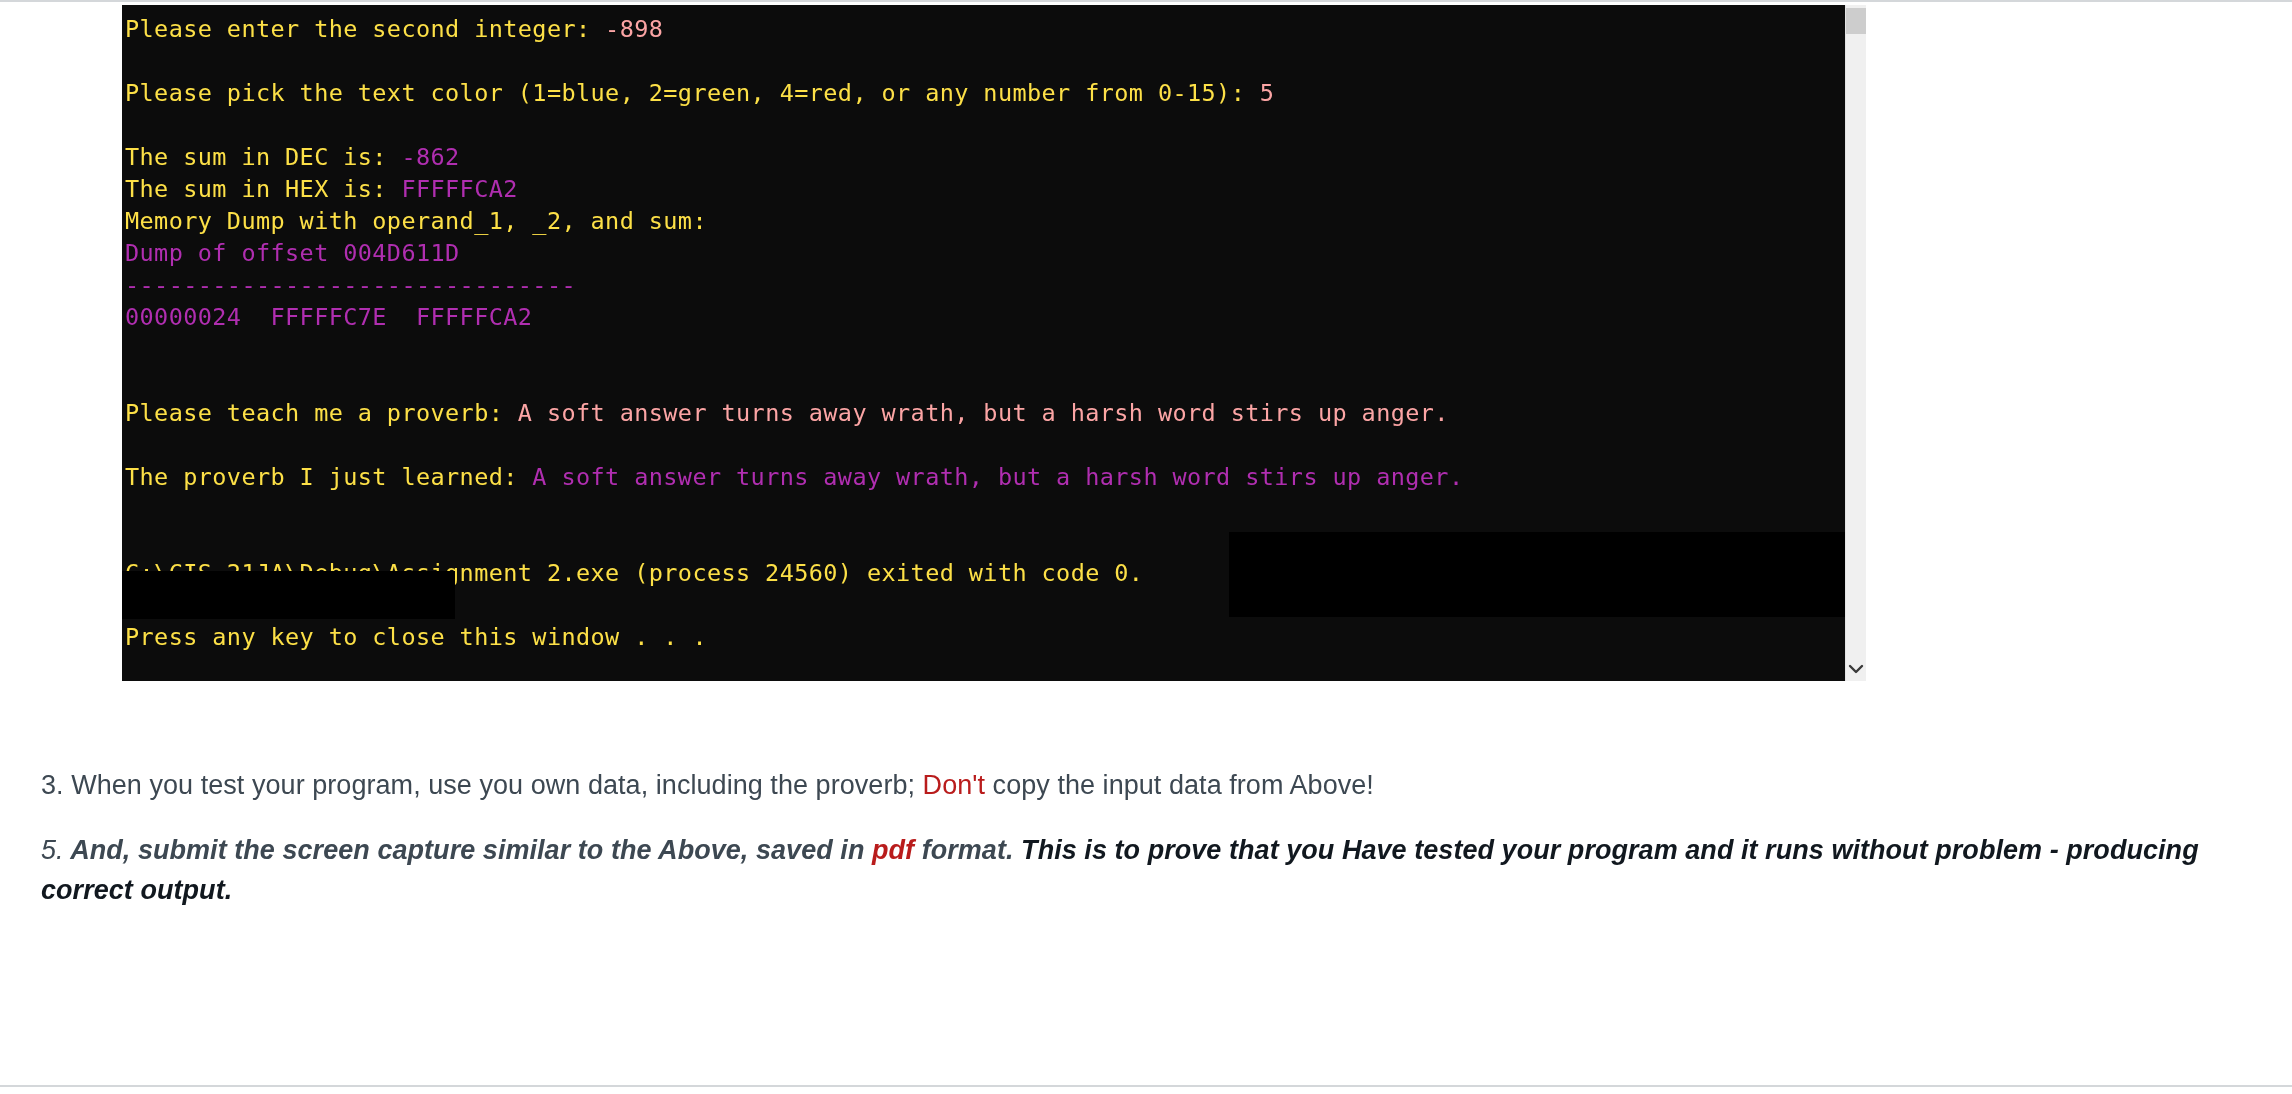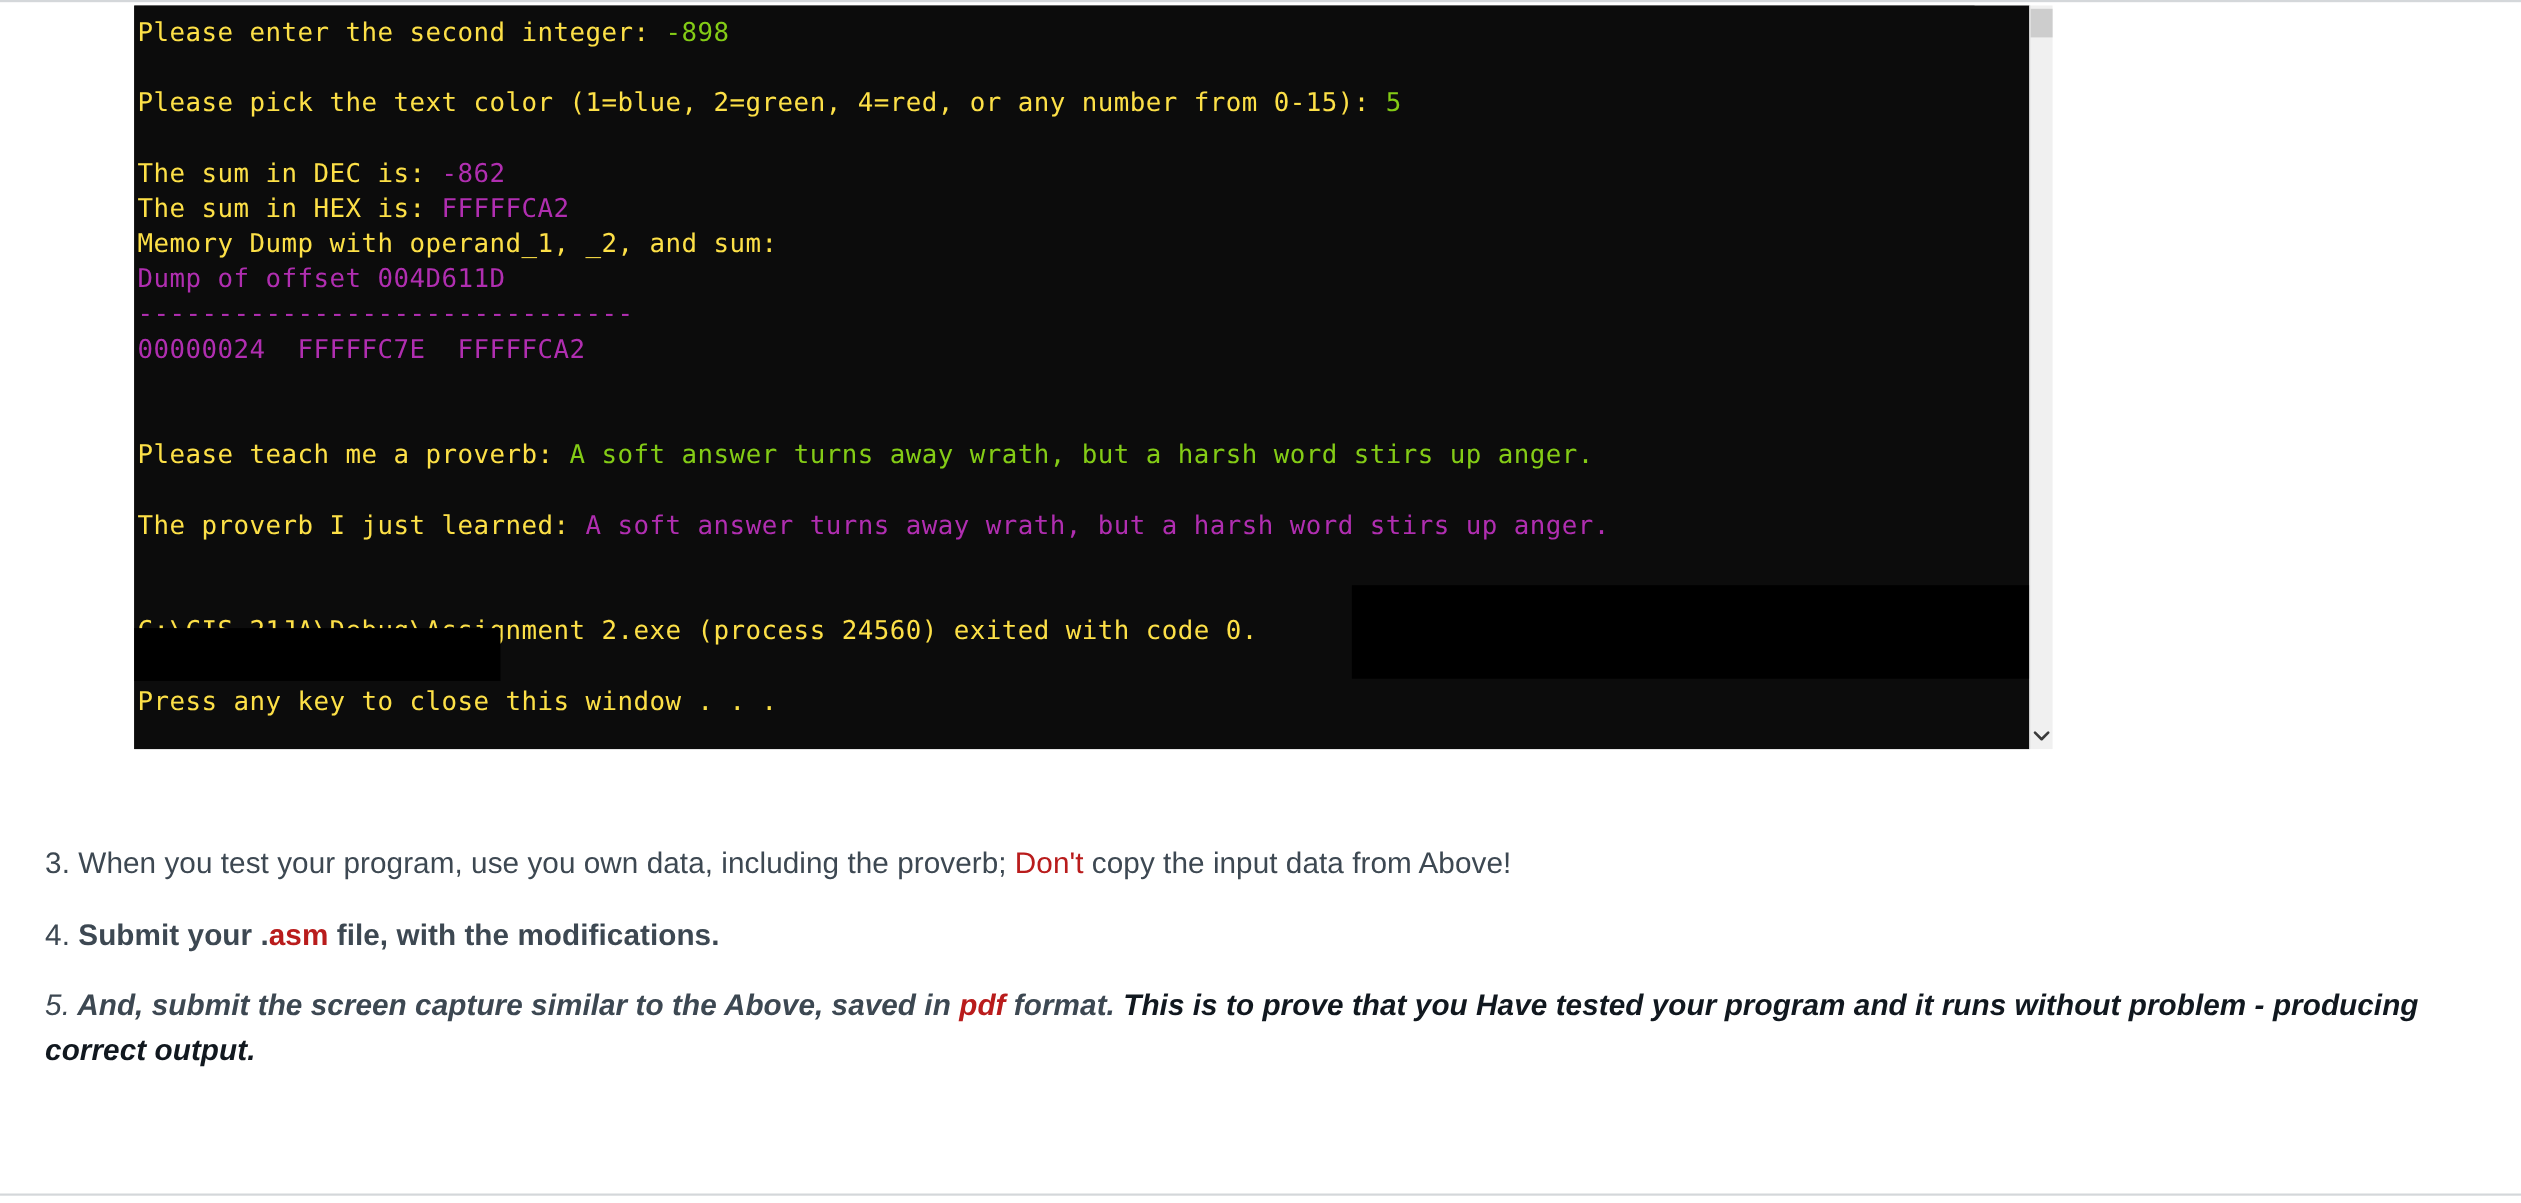--- a/index.html
+++ b/index.html
@@ -49,21 +49,21 @@
     line-height: 32px;
     letter-spacing: 0.4px;
     color: #ccccd0;
     padding: 8px 0 0 3px;
     box-sizing: border-box;
     white-space: pre;
   }
   .cline { height: 32px; }
   .cline.blank { height: 32px; }
   .c-white   { color: #fde047; }
-  .c-yellow  { color: #84cc16; }
+  .c-yellow  { color: #fca5a5; }
   .c-magenta { color: #b02eb0; }
 
   
   .redact {
     position: absolute;
     background: #000000;
   }
   .redact.r1 { left: 0px;    top: 566px; width: 333px;  height: 48px; }
   .redact.r2 { left: 1107px; top: 527px; width: 616px;  height: 85px; }
 
@@ -135,19 +135,18 @@
     <svg width="16" height="12" viewBox="0 0 16 12">
       <path d="M2 3 L8 9 L14 3" stroke="#3a3a3a" stroke-width="2.4" fill="none" stroke-linecap="round" stroke-linejoin="round"></path>
     </svg>
   </div>
 </div>
 
 <div class="instructions">
 
   <p class="instr p3"><span>3.</span><span> When you test your program, use you own data, including the proverb; </span><span class="red">Don't</span><span> copy the input data from Above!</span></p>
 
-  <p class="instr p4"><span>4.</span><span class="b"> Submit your </span><span class="b">.</span><span class="b red">asm</span><span class="b"> file, with the modifications.</span></p>
 
   <p class="instr p5"><span>5.</span><span class="b"> And, submit the screen capture similar to the Above, saved in </span><span class="b red">pdf</span><span class="b"> format. </span><span class="dark">This is to prove that you Have tested your program and it runs without problem - producing correct output.</span></p>
 
 </div>
 
 <div class="hairline bottom"></div>
 
 </body></html>

